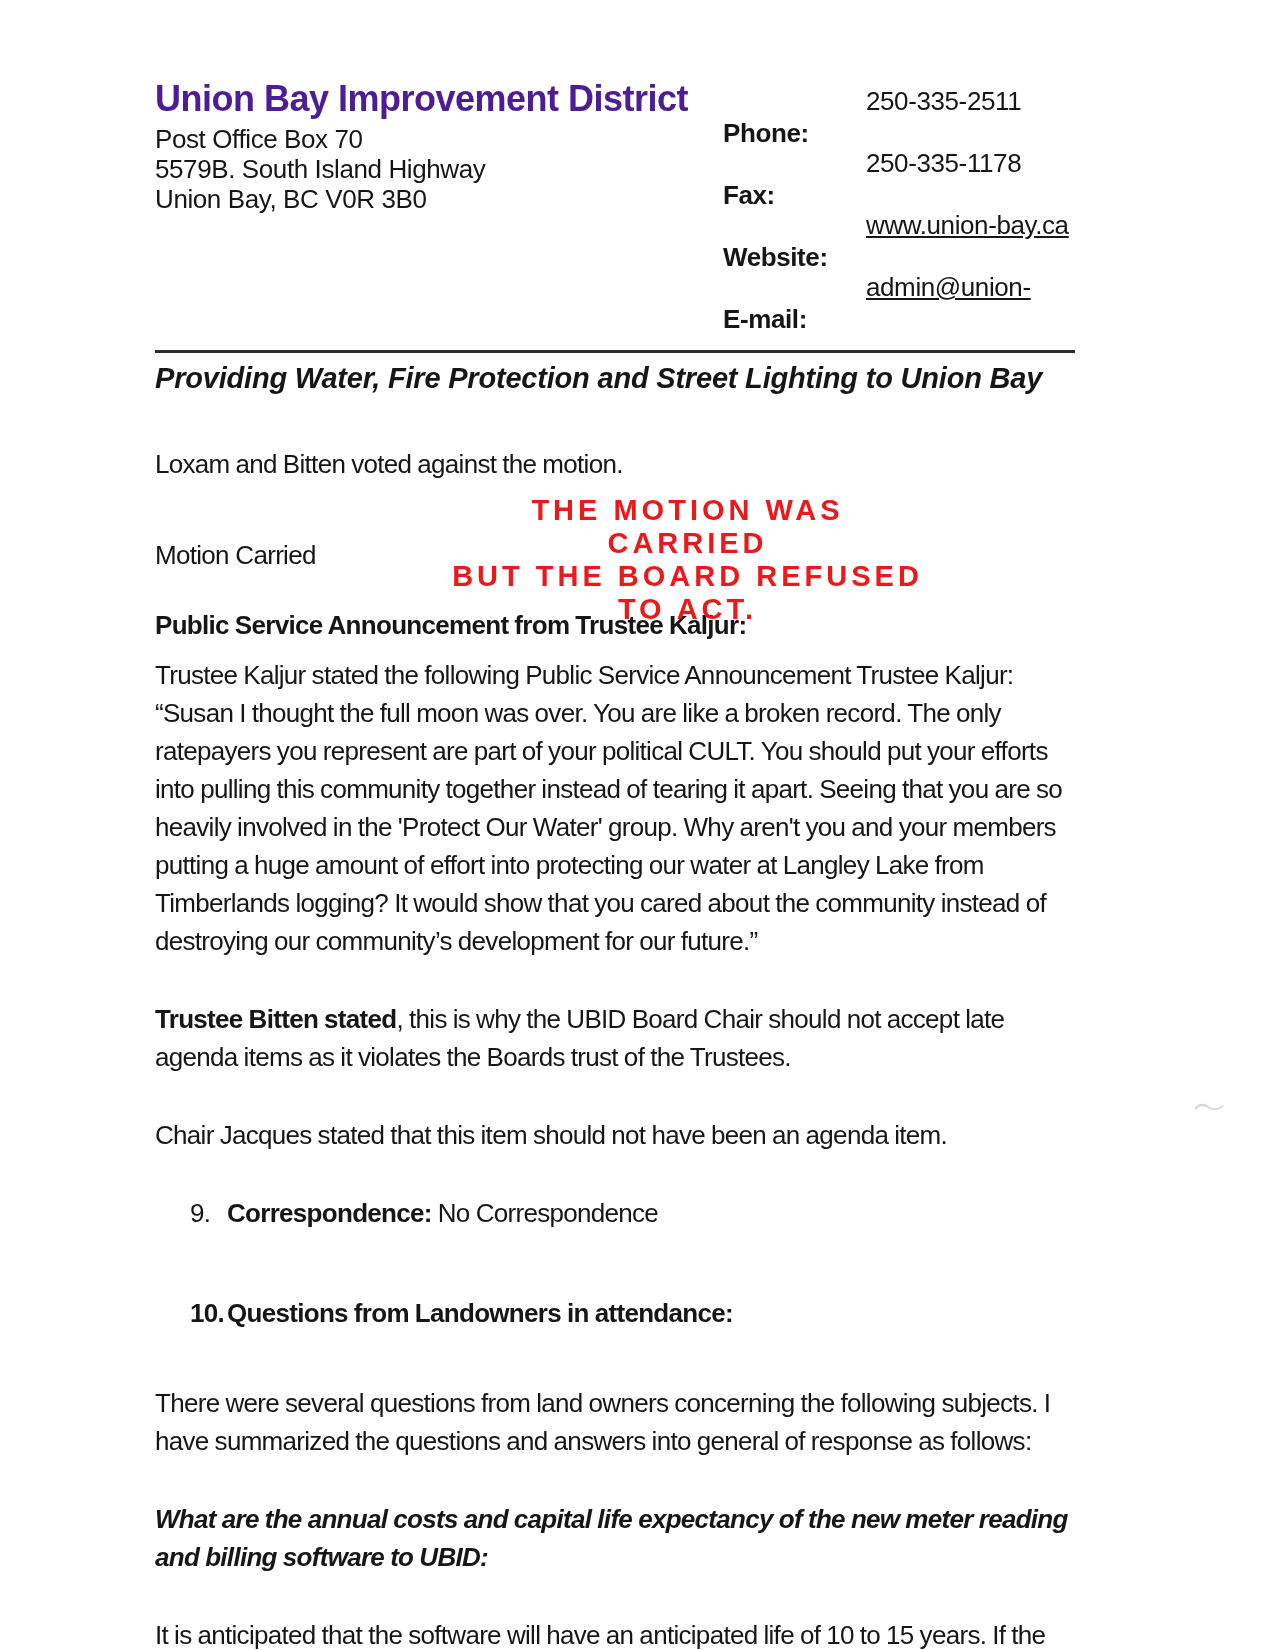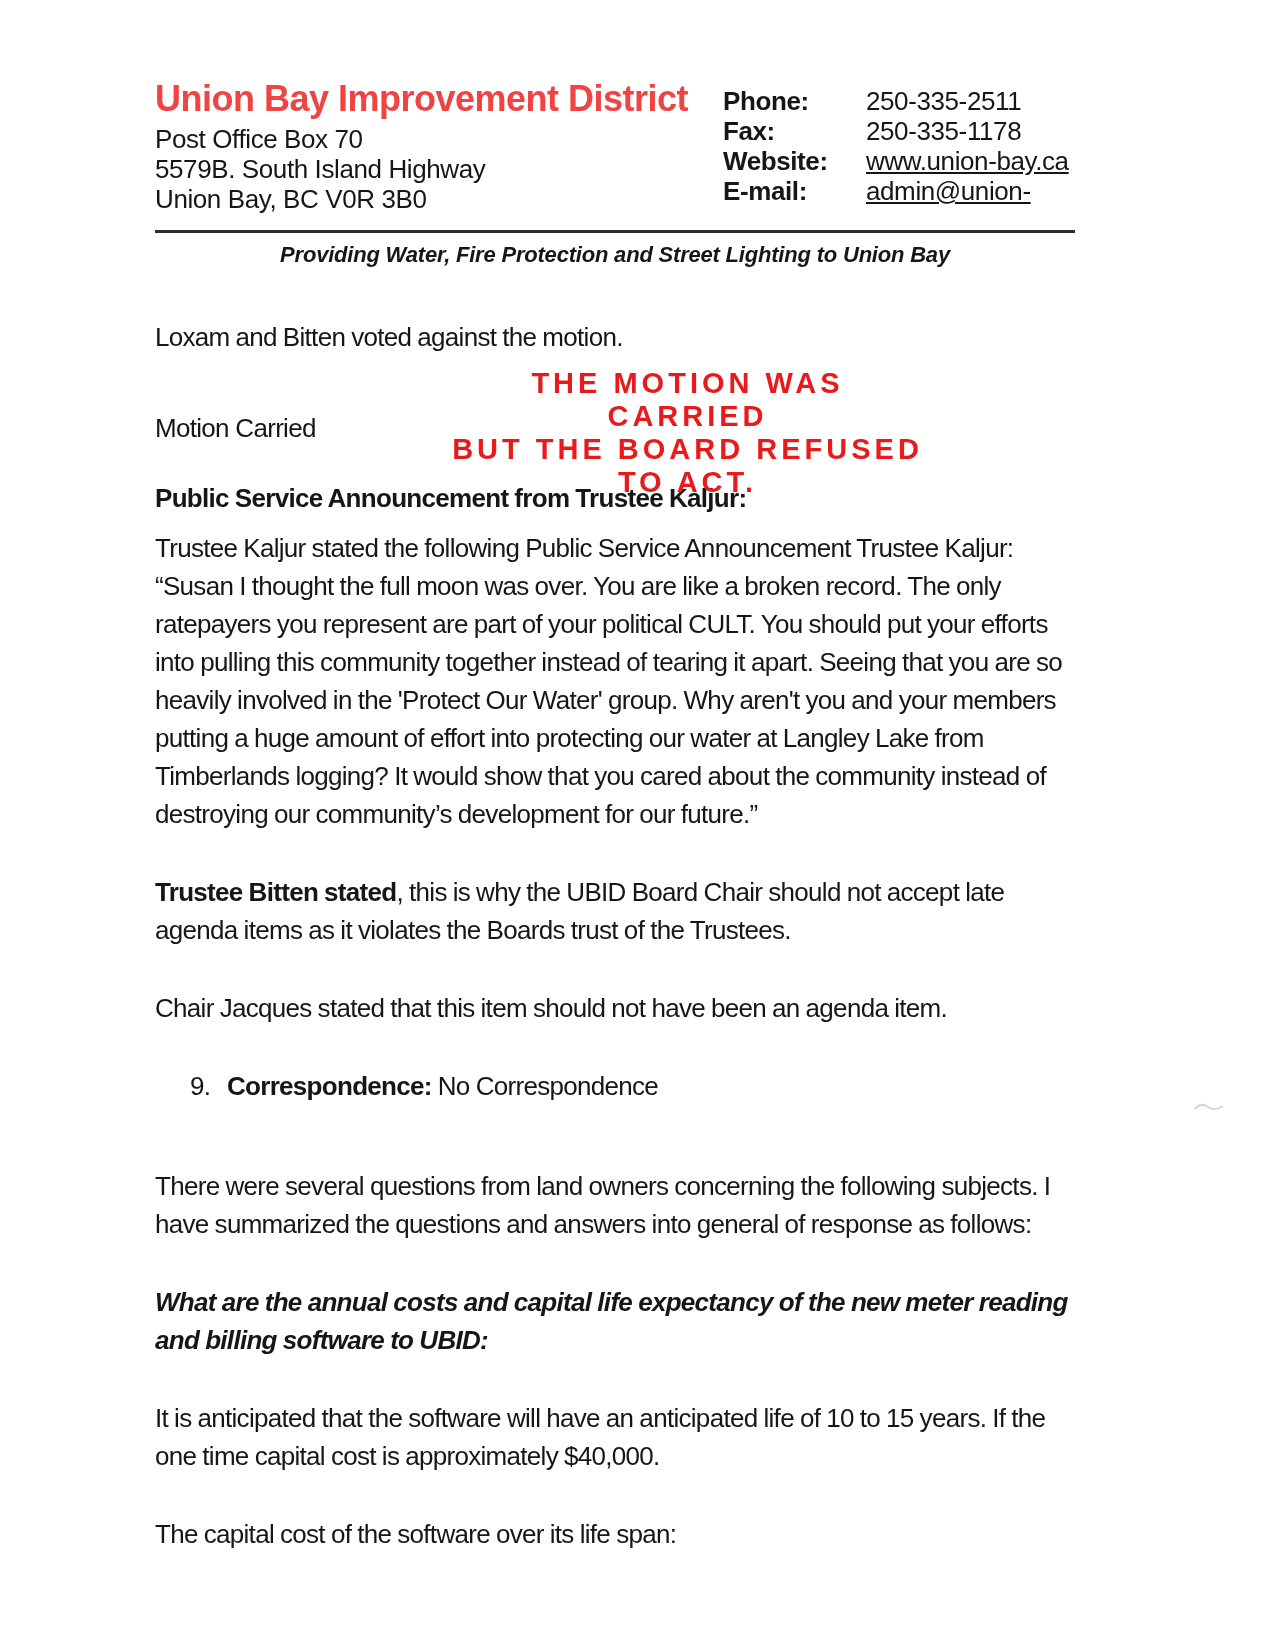--- a/index.html
+++ b/index.html
@@ -5,31 +5,31 @@
   * { margin:0; padding:0; box-sizing:border-box; }
   html,body { background:#ffffff; }
   body { width:1275px; height:1650px; position:relative;
          font-family:"Liberation Sans", sans-serif; color:#161616; }
   .page { width:1275px; height:1650px; padding:78px 200px 0 155px; position:relative; }
 
   
   .letterhead { display:flex; }
   .lh-left  { width:568px; flex:none; }
   .org-title{ font-size:36px; font-weight:bold; letter-spacing:-0.5px; line-height:42px;
-              margin-bottom:4px; color:#ef4444; }
+              margin-bottom:4px; color:#4c1d95; }
   .addr     { font-size:26px; line-height:30px; letter-spacing:-0.4px; }
   .lh-right { flex:1; padding-top:8px; }
   .c-row    { display:flex; font-size:26px; line-height:30px; letter-spacing:-0.4px; }
-  .c-label  { font-weight:bold; width:143px; flex:none; }
+  .c-label  { font-weight:bold; width:143px; flex:none;margin-top:32px; }
   .c-value  { }
   .u        { text-decoration:underline; }
 
   .rule     { border-bottom:3px solid #2e2e2e; margin-top:16px; }
-  .tagline  { margin-top:9px; text-align:center; font-weight:bold; font-style:italic;
-              font-size:22px; letter-spacing:-0.2px; }
+  .tagline  { margin-top:9px; font-weight:bold; font-style:italic;
+              font-size:29px; letter-spacing:-0.2px; }
 
   
   .para { font-size:26px; line-height:38px; letter-spacing:-0.7px; word-spacing:-0.5px;
           margin-bottom:40px; }
   .bold { font-weight:bold; }
   .block{ display:block; }
   .vote { margin-top:50px; margin-bottom:9px; }
 
   .motion-row { position:relative; height:114px; }
   .motion     { position:absolute; left:0; top:48px; font-size:26px; letter-spacing:-0.7px; }
@@ -105,20 +105,24 @@
 
   <p class="para"><span class="bold">Trustee Bitten stated</span><span>, this is why the UBID Board Chair should not accept late agenda items as it violates the Boards trust of the Trustees.</span></p>
 
   <p class="para">Chair Jacques stated that this item should not have been an agenda item.</p>
 
   <div class="para num-item item9">
     <span class="num">9.</span>
     <span><b>Correspondence:</b><span> No Correspondence</span></span>
   </div>
 
+  <div class="para num-item item10">
+    <span class="num">10.</span>
+    <span>Questions from Landowners in attendance:</span>
+  </div>
 
   <p class="para">There were several questions from land owners concerning the following subjects.  I have summarized the questions and answers into general of response as follows:</p>
 
   <p class="para q-italic">What are the annual costs and capital life expectancy of the new meter reading and billing software to UBID:</p>
 
   <p class="para">It is anticipated that the software will have an anticipated life of 10 to 15 years. If the one time capital cost is approximately $40,000.</p>
 
   <p class="para capital-line">The capital cost of the software over its life span:</p>
 
   <svg class="scan-artifact" width="32" height="14" viewBox="0 0 32 14">

